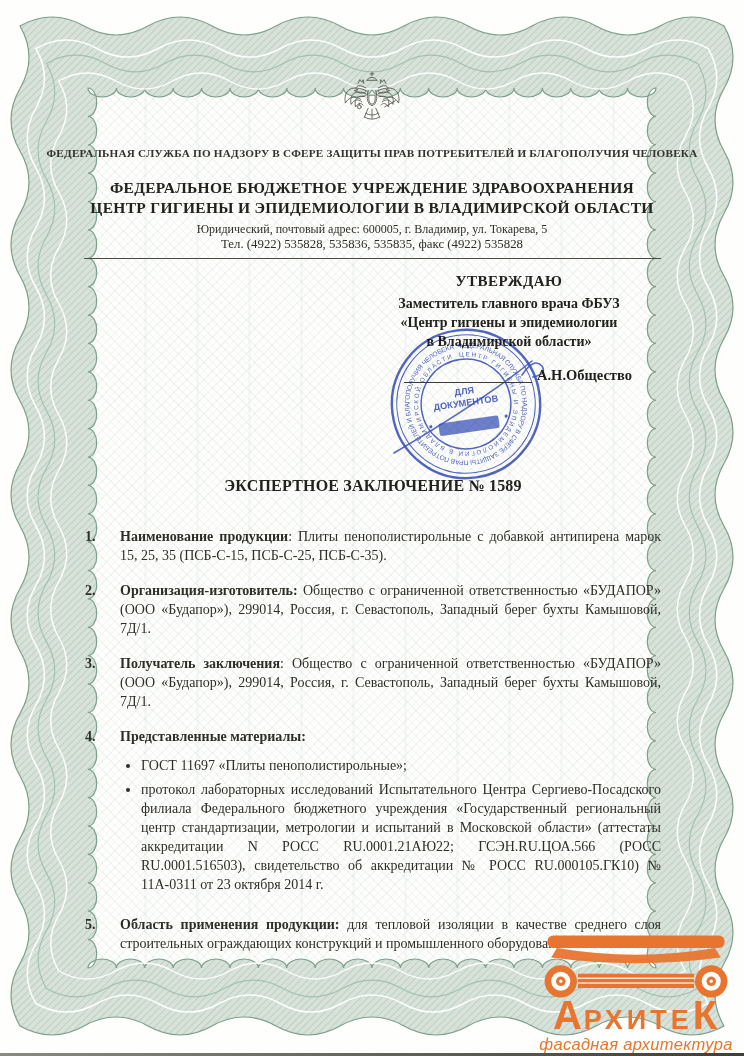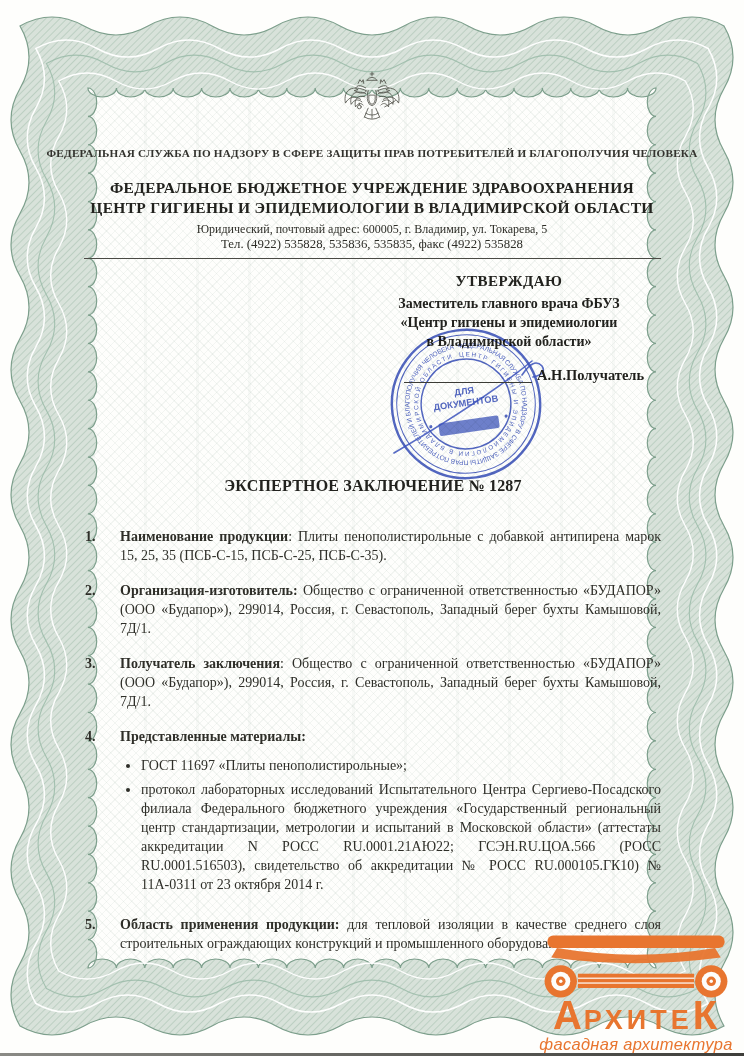--- a/index.html
+++ b/index.html
@@ -157,24 +157,24 @@
   </svg>
 
   <svg class="layer sig-overlay" viewBox="0 0 270 130">
     <g fill="none" stroke="#3b52bc" stroke-width="1.6" stroke-linecap="round" opacity="0.85">
       <path d="M14,118 C70,85 120,52 152,26"></path>
       <path d="M142,40 q12,-18 20,-9 q5,8 -9,11"></path>
     </g>
   </svg>
 
   <div class="layer sig-line"></div>
-  <div class="layer signer-name">А.Н.Получатель</div>
+  <div class="layer signer-name">А.Н.Общество</div>
 
   <div class="layer content-box">
-    <div class="doc-title">ЭКСПЕРТНОЕ ЗАКЛЮЧЕНИЕ № 1287</div>
+    <div class="doc-title">ЭКСПЕРТНОЕ ЗАКЛЮЧЕНИЕ № 1589</div>
 
     <div class="item">
       <div class="item-num">1.</div>
       <div class="item-body">
         <span class="item-label">Наименование продукции</span><span>: Плиты пенополистирольные с добавкой антипирена марок 15, 25, 35 (ПСБ-С-15, ПСБ-С-25, ПСБ-С-35).</span>
       </div>
     </div>
 
     <div class="item">
       <div class="item-num">2.</div>

